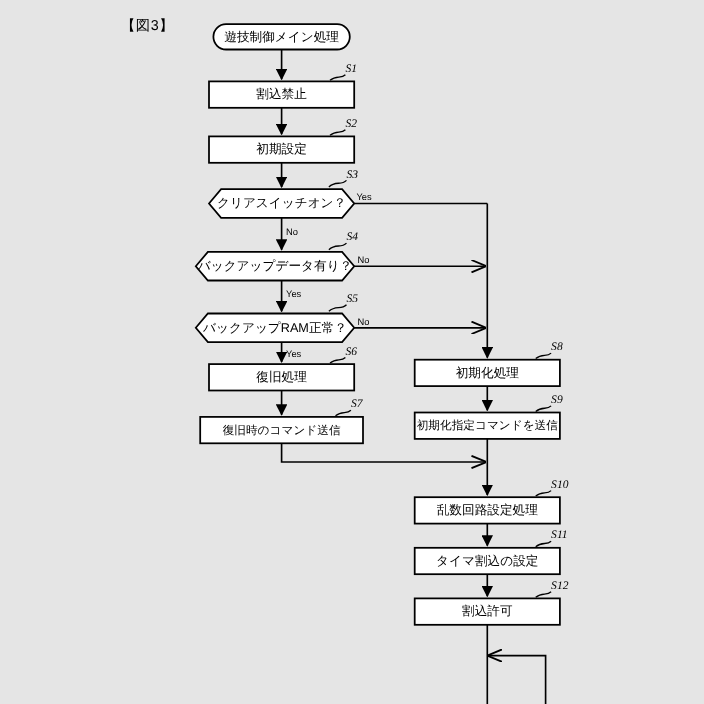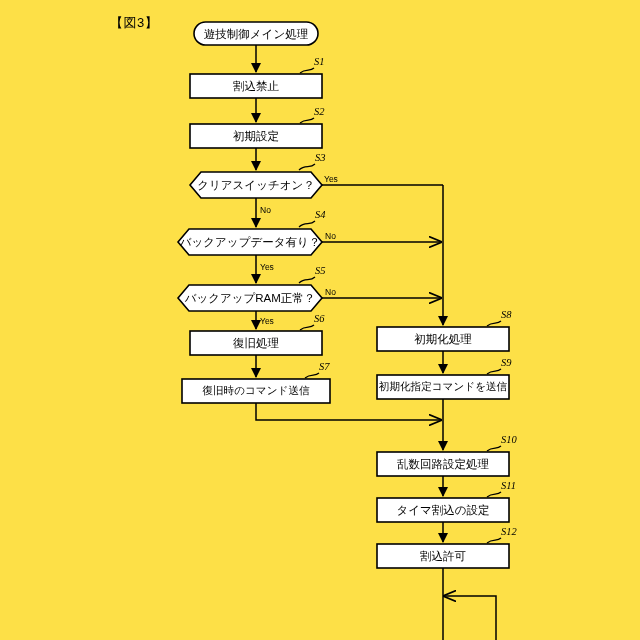--- a/index.html
+++ b/index.html
@@ -11,21 +11,21 @@
     width: 640px;
     height: 640px;
     font-family: "Liberation Sans", "DejaVu Sans", sans-serif;
     color: #000000;
     overflow: hidden;
   }
   #figure-root {
     position: relative;
     width: 640px;
     height: 640px;
-    background: #fde047;
+    background: #e5e5e5;
   }
   svg#flowchart {
     position: absolute;
     left: 0;
     top: 0;
     width: 640px;
     height: 640px;
     display: block;
   }
   .shape {

